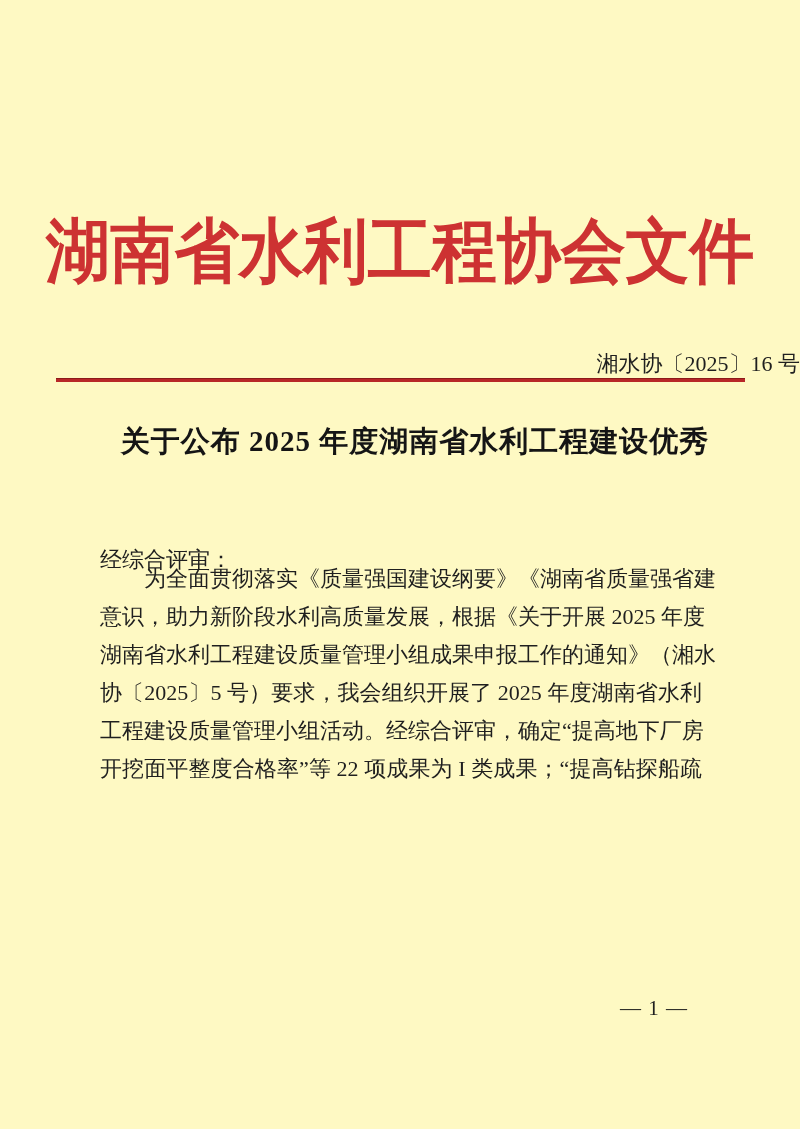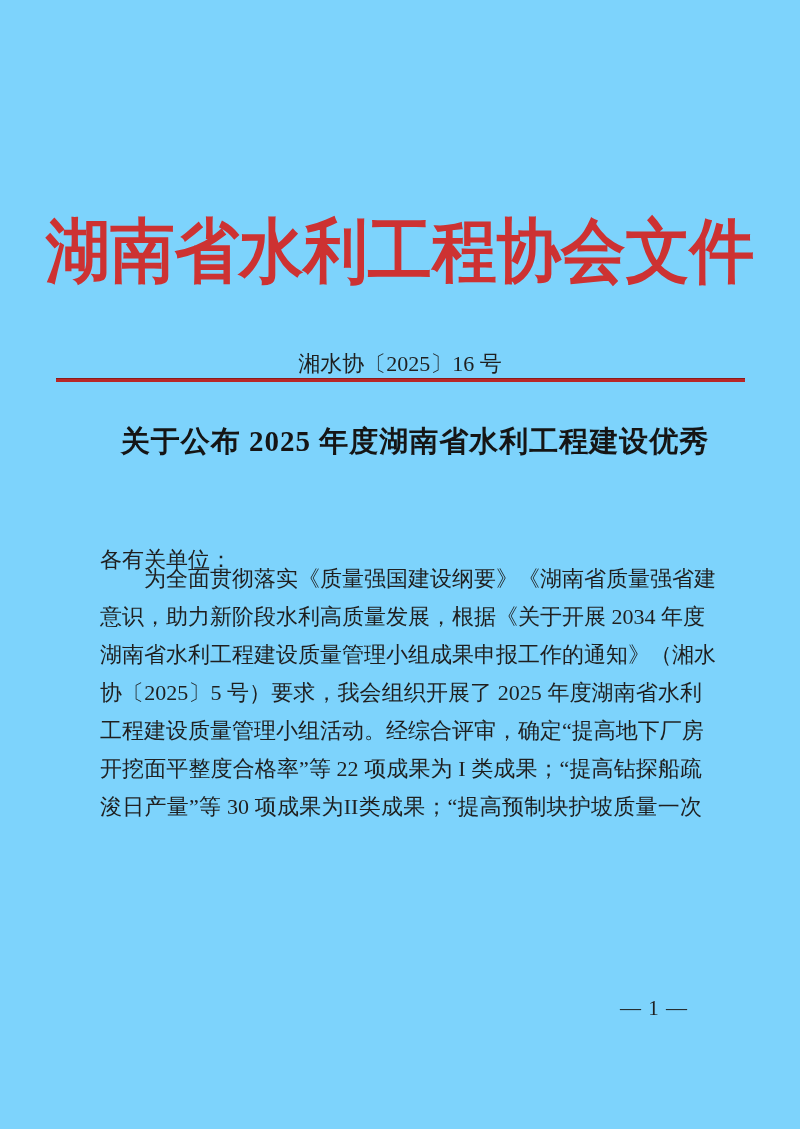--- a/index.html
+++ b/index.html
@@ -11,41 +11,41 @@
   html,body{background:#ffffff;}
   body{
     width:800px;height:1129px;
     position:relative;
     font-family:"Liberation Serif","DejaVu Serif",serif;
     color:var(--text-black);
     overflow:hidden;
   }
   .page{
     position:absolute;inset:0;
-    background:#7dd3fc;
+    background:#fef9c3;
   }
   
   .org-title{
     position:absolute;
     top:213px;left:0;width:800px;
     text-align:center;
     font-size:70px;
     line-height:78px;
     font-weight:bold;
     color:var(--header-red);
     transform:scaleX(0.92);
     transform-origin:center;
     white-space:nowrap;
     letter-spacing:0px;
   }
   
   .doc-number{
     position:absolute;
     top:351px;left:0;width:800px;
-    text-align:center;
+    text-align:right;
     font-size:22px;
     line-height:26px;
     color:var(--text-black);
   }
   
   .red-rule{
     position:absolute;
     top:378px;left:56px;
     width:689px;height:4px;
     background:var(--rule-red);
@@ -109,27 +109,26 @@
   <h1 class="org-title">湖南省水利工程协会文件</h1>
 
   <div class="doc-number">湘水协〔2025〕16 号</div>
 
   <div class="red-rule"></div>
 
   <div class="doc-title">
     <div>关于公布 2025 年度湖南省水利工程建设优秀</div>
   </div>
 
-  <div class="salutation">各有关单位：</div>
+  <div class="salutation">经综合评审：</div>
 
   <div class="paragraph">
     <div class="body-line first">为全面贯彻落实《质量强国建设纲要》《湖南省质量强省建</div>
-    <div class="body-line">意识，助力新阶段水利高质量发展，根据《关于开展 2034 年度</div>
+    <div class="body-line">意识，助力新阶段水利高质量发展，根据《关于开展 2025 年度</div>
     <div class="body-line">湖南省水利工程建设质量管理小组成果申报工作的通知》（湘水</div>
     <div class="body-line">协〔2025〕5 号）要求，我会组织开展了 2025 年度湖南省水利</div>
     <div class="body-line">工程建设质量管理小组活动。经综合评审，确定“提高地下厂房</div>
     <div class="body-line">开挖面平整度合格率”等 22 项成果为 I 类成果；“提高钻探船疏</div>
-    <div class="body-line">浚日产量”等 30 项成果为II类成果；“提高预制块护坡质量一次</div>
   </div>
 
   <div class="page-number">— 1 —</div>
 
 </div>
 
 </body></html>

